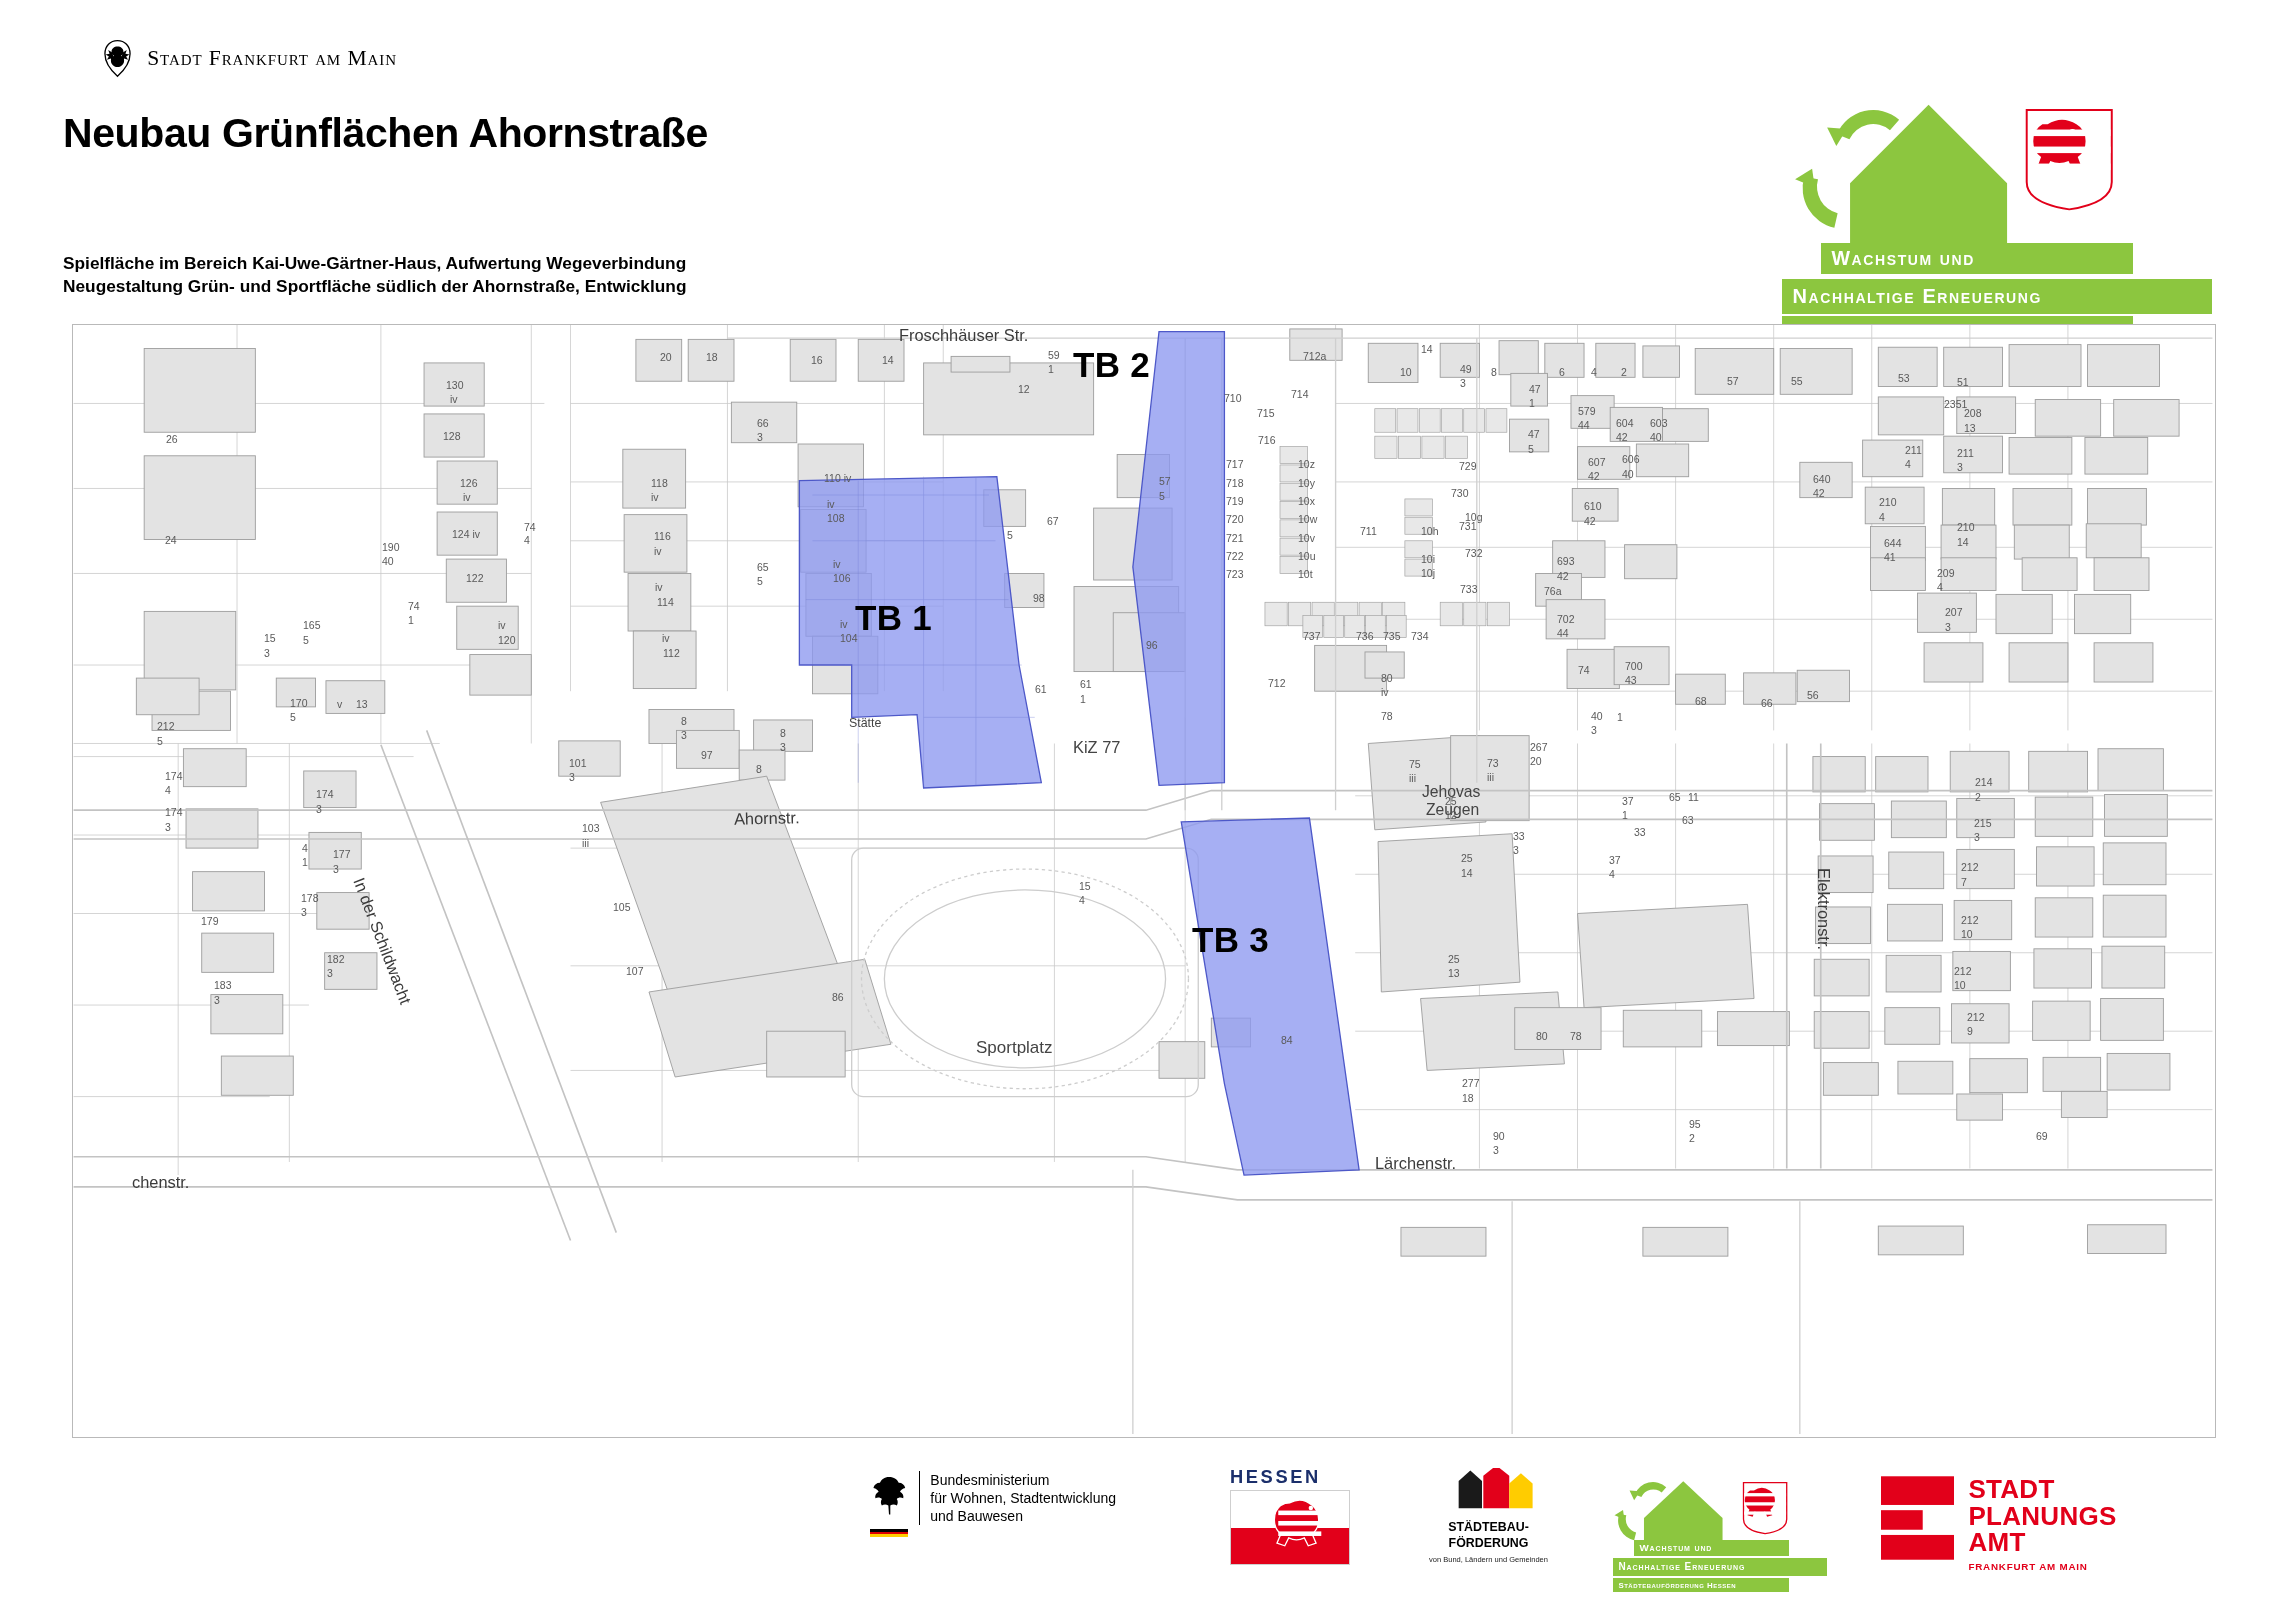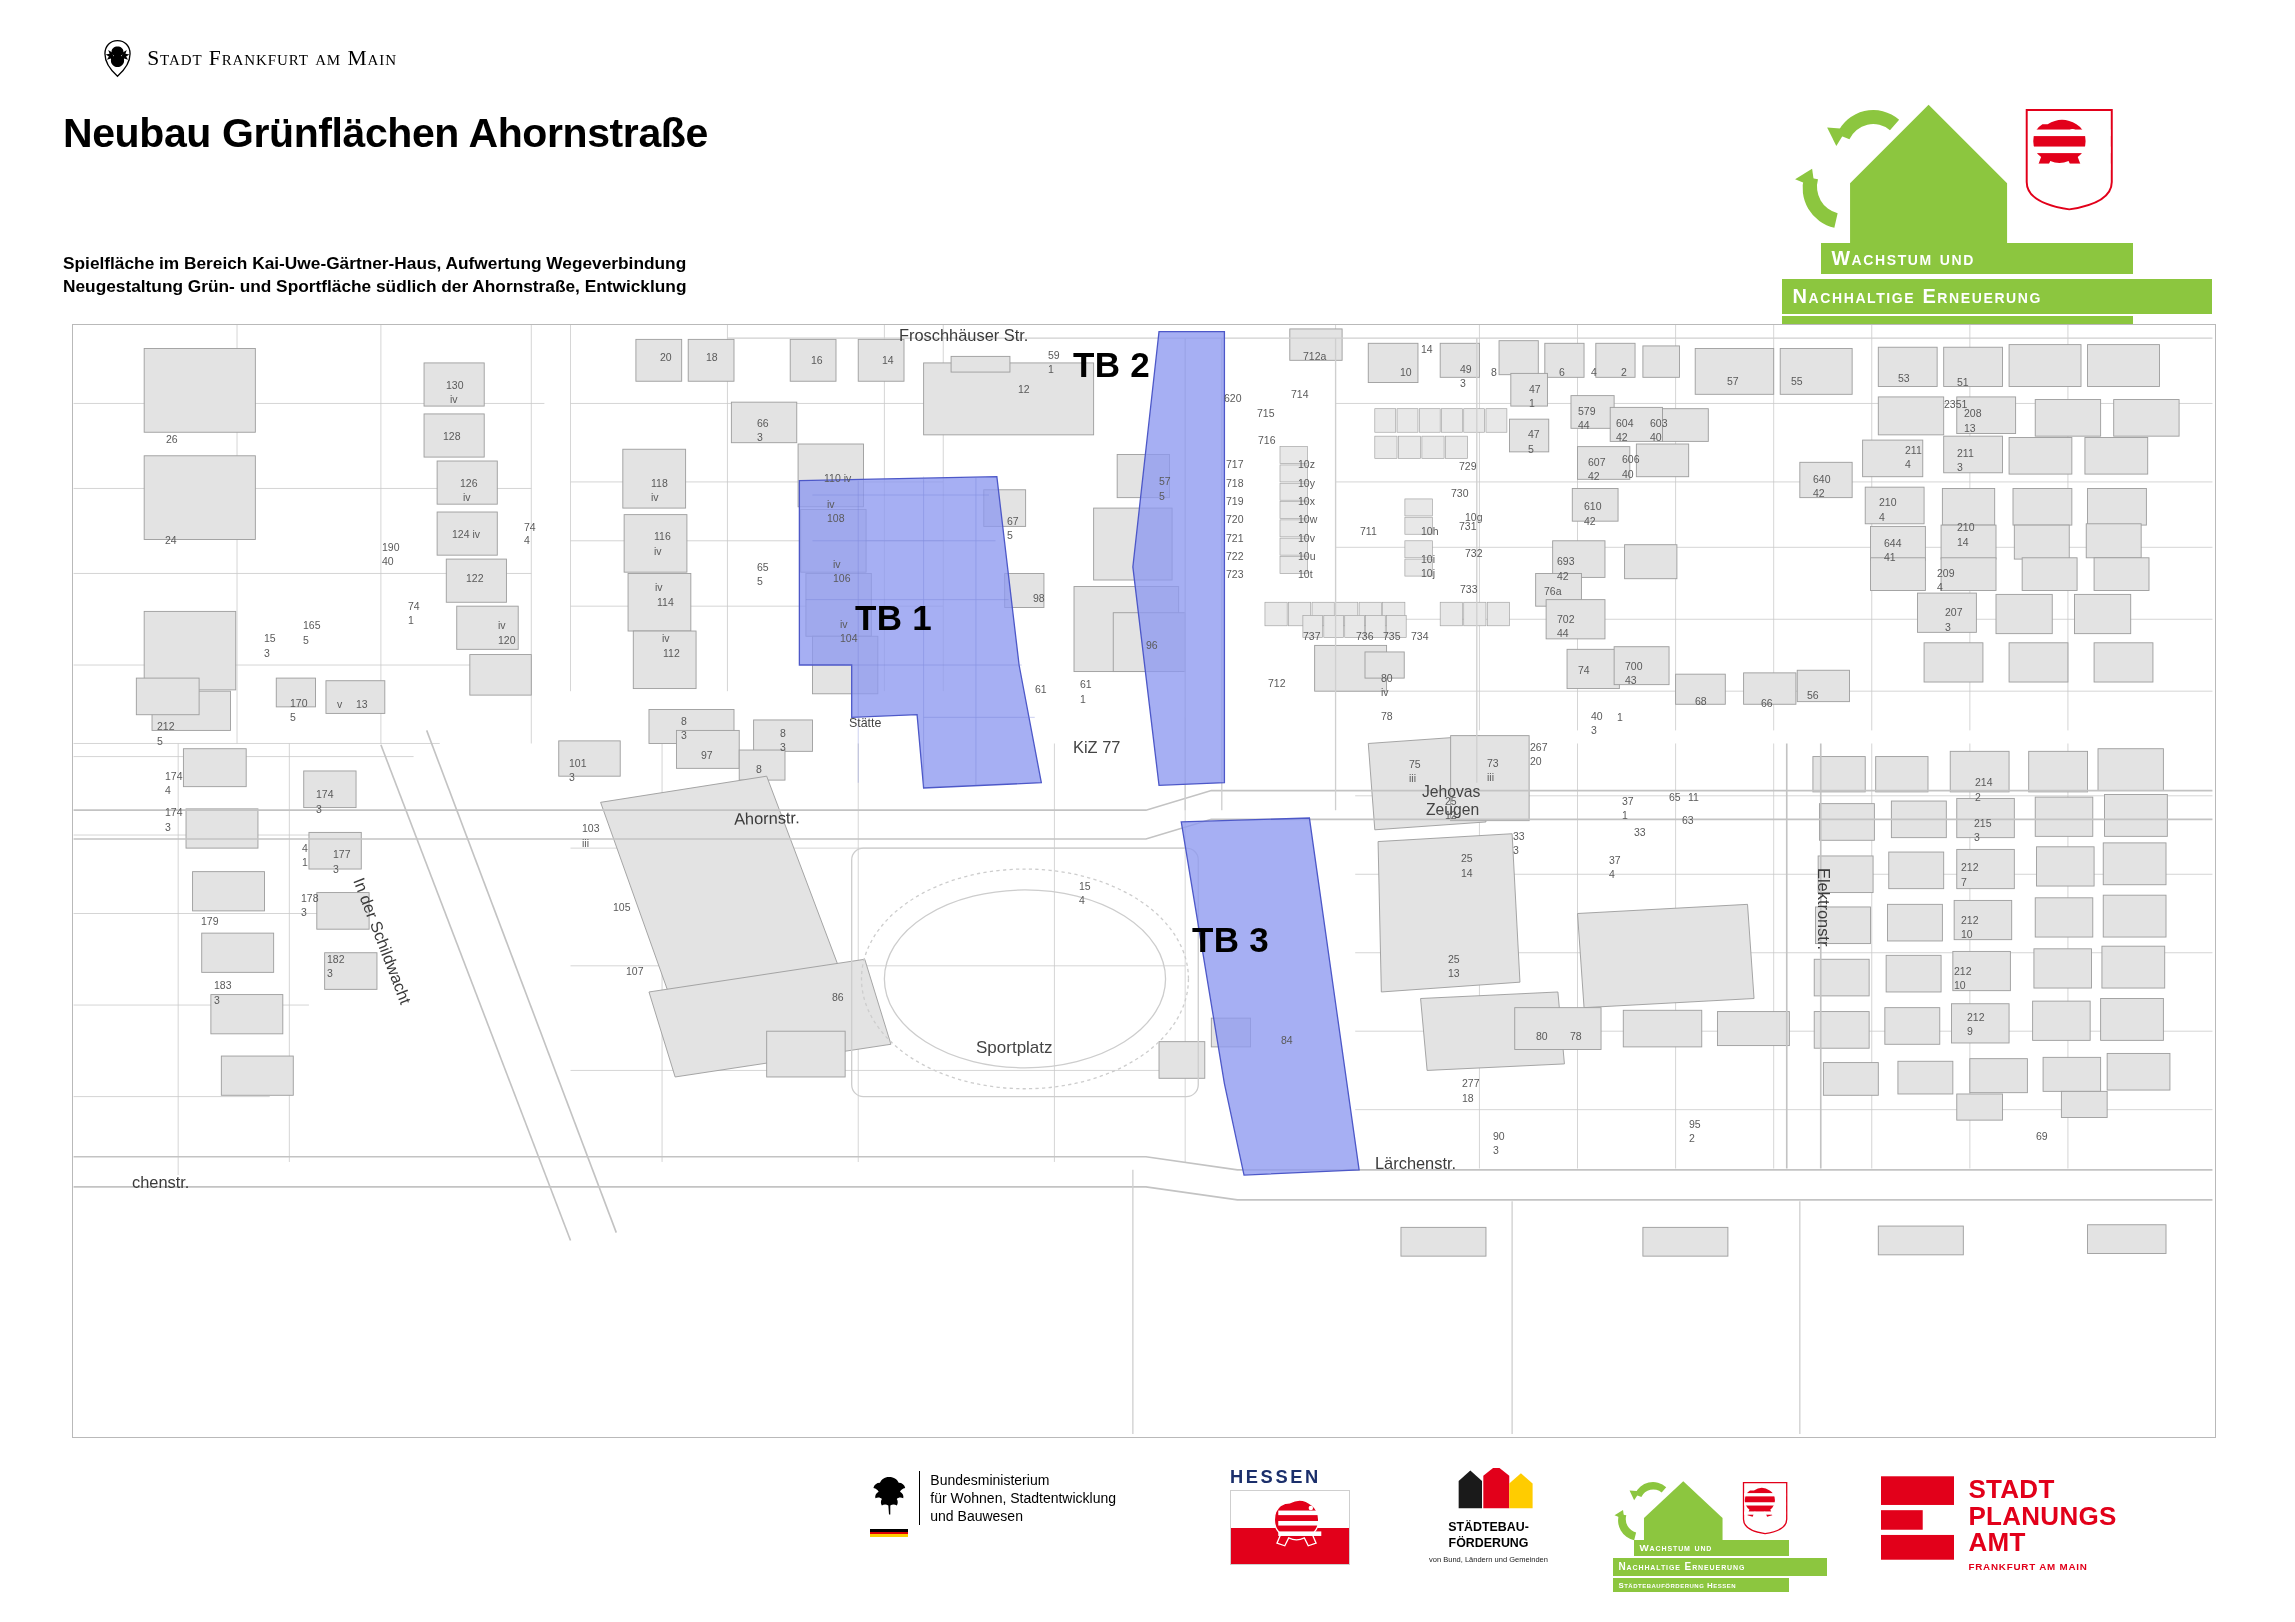--- a/index.html
+++ b/index.html
@@ -677,21 +677,21 @@
       <span class="map-text" style="left: 809px; top: 29px; font-size: 10.5px; color: rgb(90, 90, 90);">14</span>
       <span class="map-text" style="left: 684px; top: 92px; font-size: 10.5px; color: rgb(90, 90, 90);">66</span>
       <span class="map-text" style="left: 684px; top: 106px; font-size: 10.5px; color: rgb(90, 90, 90);">3</span>
       <span class="map-text" style="left: 945px; top: 58px; font-size: 10.5px; color: rgb(90, 90, 90);">12</span>
       <span class="map-text" style="left: 975px; top: 23.6px; font-size: 10.5px; color: rgb(90, 90, 90);">59</span>
       <span class="map-text" style="left: 975px; top: 38px; font-size: 10.5px; color: rgb(90, 90, 90);">1</span>
       <span class="map-text" style="left: 684px; top: 236px; font-size: 10.5px; color: rgb(90, 90, 90);">65</span>
       <span class="map-text" style="left: 684px; top: 250px; font-size: 10.5px; color: rgb(90, 90, 90);">5</span>
       <span class="map-text" style="left: 1086px; top: 150px; font-size: 10.5px; color: rgb(90, 90, 90);">57</span>
       <span class="map-text" style="left: 1086px; top: 165px; font-size: 10.5px; color: rgb(90, 90, 90);">5</span>
-      <span class="map-text" style="left: 934px; top: 190px; font-size: 10.5px; color: rgb(90, 90, 90);">67</span>
+      <span class="map-text" style="left: 974px; top: 190px; font-size: 10.5px; color: rgb(90, 90, 90);">67</span>
       <span class="map-text" style="left: 934px; top: 204px; font-size: 10.5px; color: rgb(90, 90, 90);">5</span>
       <span class="map-text" style="left: 960px; top: 267px; font-size: 10.5px; color: rgb(90, 90, 90);">98</span>
       <span class="map-text" style="left: 1073px; top: 314px; font-size: 10.5px; color: rgb(90, 90, 90);">96</span>
       <span class="map-text" style="left: 962px; top: 358px; font-size: 10.5px; color: rgb(90, 90, 90);">61</span>
       <span class="map-text" style="left: 1007px; top: 353px; font-size: 10.5px; color: rgb(90, 90, 90);">61</span>
       <span class="map-text" style="left: 1007px; top: 368px; font-size: 10.5px; color: rgb(90, 90, 90);">1</span>
       <span class="map-text" style="left: 608px; top: 390px; font-size: 10.5px; color: rgb(90, 90, 90);">8</span>
       <span class="map-text" style="left: 608px; top: 404px; font-size: 10.5px; color: rgb(90, 90, 90);">3</span>
       <span class="map-text" style="left: 707px; top: 402px; font-size: 10.5px; color: rgb(90, 90, 90);">8</span>
       <span class="map-text" style="left: 707px; top: 416px; font-size: 10.5px; color: rgb(90, 90, 90);">3</span>
@@ -705,21 +705,21 @@
       <span class="map-text" style="left: 553px; top: 640px; font-size: 10.5px; color: rgb(90, 90, 90);">107</span>
       <span class="map-text" style="left: 759px; top: 666px; font-size: 10.5px; color: rgb(90, 90, 90);">86</span>
       <span class="map-text" style="left: 1006px; top: 555px; font-size: 10.5px; color: rgb(90, 90, 90);">15</span>
       <span class="map-text" style="left: 1006px; top: 569px; font-size: 10.5px; color: rgb(90, 90, 90);">4</span>
       <span class="map-text" style="left: 1230px; top: 25px; font-size: 10.5px; color: rgb(90, 90, 90);">712a</span>
       <span class="map-text" style="left: 1348px; top: 18.3px; font-size: 10.5px; color: rgb(90, 90, 90);">14</span>
       <span class="map-text" style="left: 1327px; top: 41px; font-size: 10.5px; color: rgb(90, 90, 90);">10</span>
       <span class="map-text" style="left: 1387px; top: 38px; font-size: 10.5px; color: rgb(90, 90, 90);">49</span>
       <span class="map-text" style="left: 1387px; top: 52px; font-size: 10.5px; color: rgb(90, 90, 90);">3</span>
       <span class="map-text" style="left: 1184px; top: 82px; font-size: 10.5px; color: rgb(90, 90, 90);">715</span>
-      <span class="map-text" style="left: 1151px; top: 67px; font-size: 10.5px; color: rgb(90, 90, 90);">620</span>
+      <span class="map-text" style="left: 1151px; top: 67px; font-size: 10.5px; color: rgb(90, 90, 90);">710</span>
       <span class="map-text" style="left: 1218px; top: 63px; font-size: 10.5px; color: rgb(90, 90, 90);">714</span>
       <span class="map-text" style="left: 1185px; top: 109px; font-size: 10.5px; color: rgb(90, 90, 90);">716</span>
       <span class="map-text" style="left: 1153px; top: 133px; font-size: 10.5px; color: rgb(90, 90, 90);">717</span>
       <span class="map-text" style="left: 1153px; top: 152px; font-size: 10.5px; color: rgb(90, 90, 90);">718</span>
       <span class="map-text" style="left: 1153px; top: 170px; font-size: 10.5px; color: rgb(90, 90, 90);">719</span>
       <span class="map-text" style="left: 1153px; top: 188px; font-size: 10.5px; color: rgb(90, 90, 90);">720</span>
       <span class="map-text" style="left: 1153px; top: 207px; font-size: 10.5px; color: rgb(90, 90, 90);">721</span>
       <span class="map-text" style="left: 1153px; top: 225px; font-size: 10.5px; color: rgb(90, 90, 90);">722</span>
       <span class="map-text" style="left: 1153px; top: 243px; font-size: 10.5px; color: rgb(90, 90, 90);">723</span>
       <span class="map-text" style="left: 1225px; top: 133px; font-size: 10.5px; color: rgb(90, 90, 90);">10z</span>

